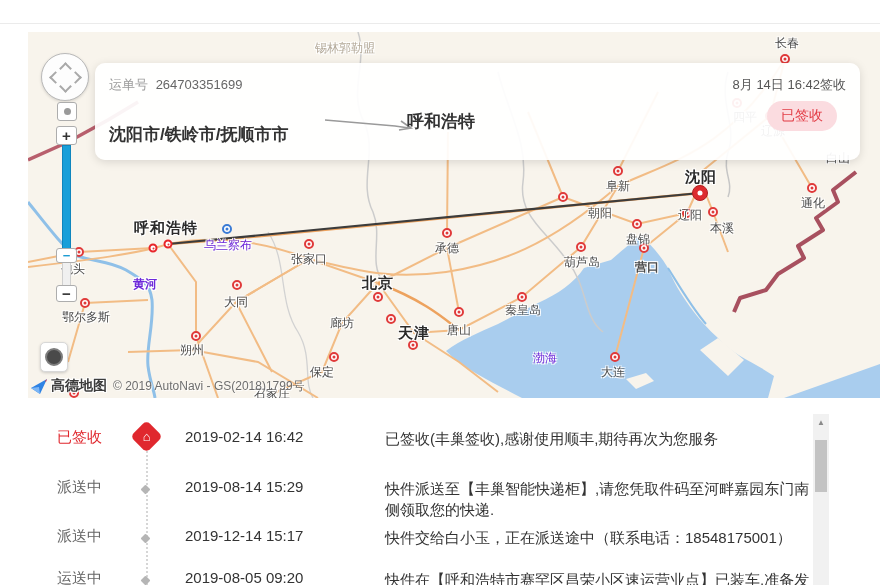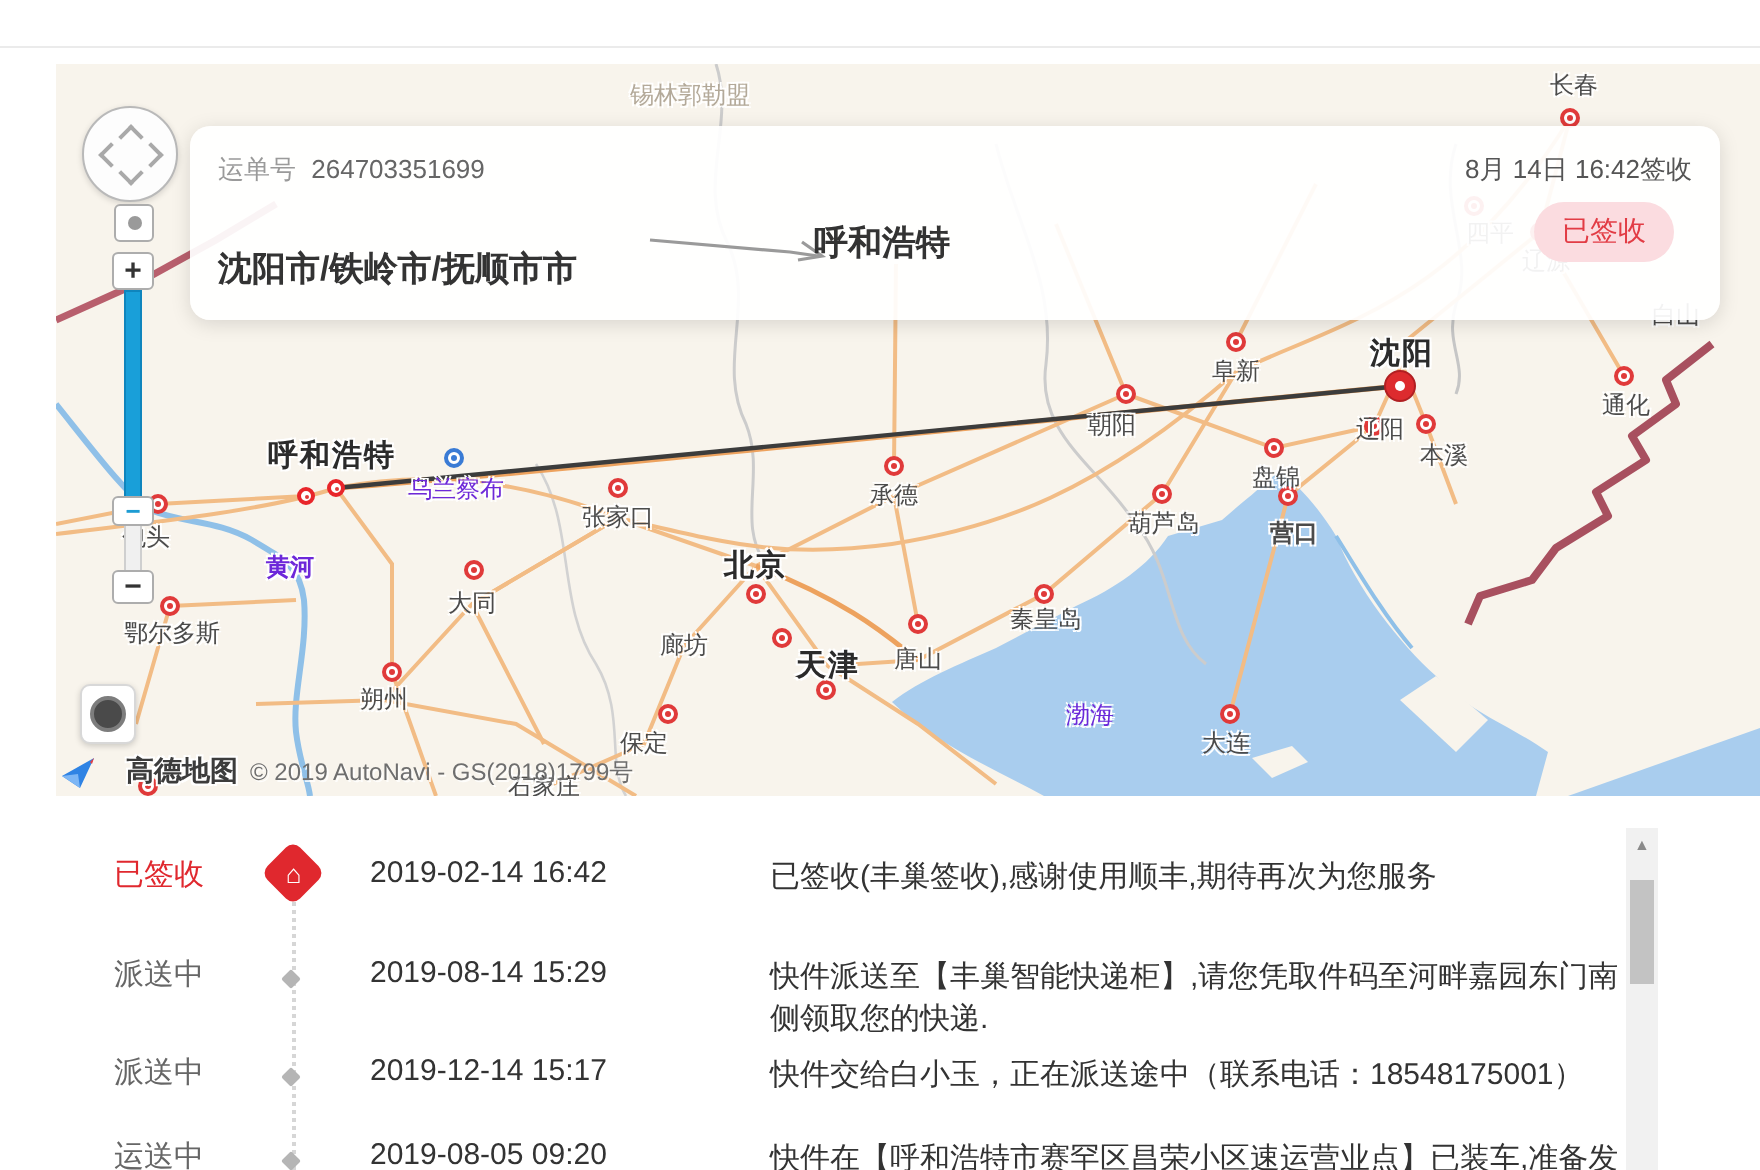--- a/index.html
+++ b/index.html
@@ -38,21 +38,21 @@
   .dot-btn i{width:7px;height:7px;border-radius:50%;background:#9a9a9a;display:block;}
   .plus-btn{left:56px;top:126px;width:21px;height:19px;font-size:15px;font-weight:bold;}
   .zoom-rail{position:absolute;left:62px;top:145px;width:9px;height:150px;background:#f0f0f0;border:1px solid #cfcfcf;z-index:5;box-sizing:border-box;}
   .zoom-fill{position:absolute;left:62px;top:145px;width:9px;height:105px;background:#199fd9;border:1px solid #0f85bd;z-index:5;box-sizing:border-box;}
   .zoom-handle{left:56px;top:248px;width:21px;height:15px;color:#1d9cd3;font-size:13px;font-weight:bold;z-index:7;}
   .minus-btn{left:56px;top:285px;width:21px;height:17px;font-size:15px;font-weight:bold;}
   .layers-btn{left:40px;top:342px;width:28px;height:30px;border-radius:5px;border:1px solid #d8d8d8;box-shadow:0 1px 3px rgba(0,0,0,.18);}
   .layers-btn i{width:14px;height:14px;border-radius:50%;background:#4a4a4a;border:2px solid #7d7d7d;display:block;}
 
   .map-foot{position:absolute;left:30px;top:376px;z-index:6;display:flex;align-items:center;height:20px;}
-  .brand{font-size:14px;font-weight:bold;color:#3c3c3c;margin-left:15px;
+  .brand{font-size:14px;font-weight:bold;color:#3c3c3c;margin-left:3px;
       text-shadow:1px 1px 0 #fff,-1px 1px 0 #fff,1px -1px 0 #fff,-1px -1px 0 #fff;}
   .attribution{font-size:12px;color:#6e6e6e;margin-left:6px;text-shadow:1px 1px 0 rgba(255,255,255,.8);}
 
   
   .card{position:absolute;left:95px;top:63px;width:765px;height:97px;background:rgba(255,255,255,.93);
       border-radius:10px;box-shadow:0 2px 10px rgba(0,0,0,.13);z-index:8;}
   .card .meta{position:absolute;left:14px;top:13px;font-size:13px;color:#9a9a9a;}
   .card .meta b{font-weight:normal;color:#666;margin-left:4px;}
   .card .deliver-time{position:absolute;right:14px;top:13px;font-size:13px;color:#555;}
   .card .origin{position:absolute;left:14px;top:42px;width:205px;font-size:17px;font-weight:bold;color:#333;line-height:29px;margin-top:15px;}
@@ -132,21 +132,21 @@
   </svg>
   <div id="map-labels">
       <span class="map-label dim" style="left: 317px; top: 16px;">锡林郭勒盟</span>
       <span class="map-label " style="left: 759px; top: 11px;">长春</span>
       <span class="map-label " style="left: 745px; top: 99px;">辽源</span>
       <span class="map-label " style="left: 810px; top: 126px;">白山</span>
       <span class="map-label " style="left: 785px; top: 171px; text-align: center;">通化</span>
       <span class="map-label " style="left: 717px; top: 85px;">四平</span>
       <span class="map-label big" style="left: 673px; top: 145px;">沈阳</span>
       <span class="map-label " style="left: 590px; top: 154px;">阜新</span>
-      <span class="map-label " style="left: 528px; top: 181px;">朝阳</span>
+      <span class="map-label " style="left: 572px; top: 181px;">朝阳</span>
       <span class="map-label " style="left: 662px; top: 183px;">辽阳</span>
       <span class="map-label " style="left: 694px; top: 196px;">本溪</span>
       <span class="map-label " style="left: 610px; top: 207px;">盘锦</span>
       <span class="map-label " style="left: 619px; top: 235px; font-weight: bold;">营口</span>
       <span class="map-label " style="left: 554px; top: 230px;">葫芦岛</span>
       <span class="map-label " style="left: 495px; top: 278px;">秦皇岛</span>
       <span class="map-label " style="left: 419px; top: 216px;">承德</span>
       <span class="map-label " style="left: 431px; top: 298px;">唐山</span>
       <span class="map-label big" style="left: 386px; top: 301px;">天津</span>
       <span class="map-label big" style="left: 350px; top: 251px;">北京</span>

